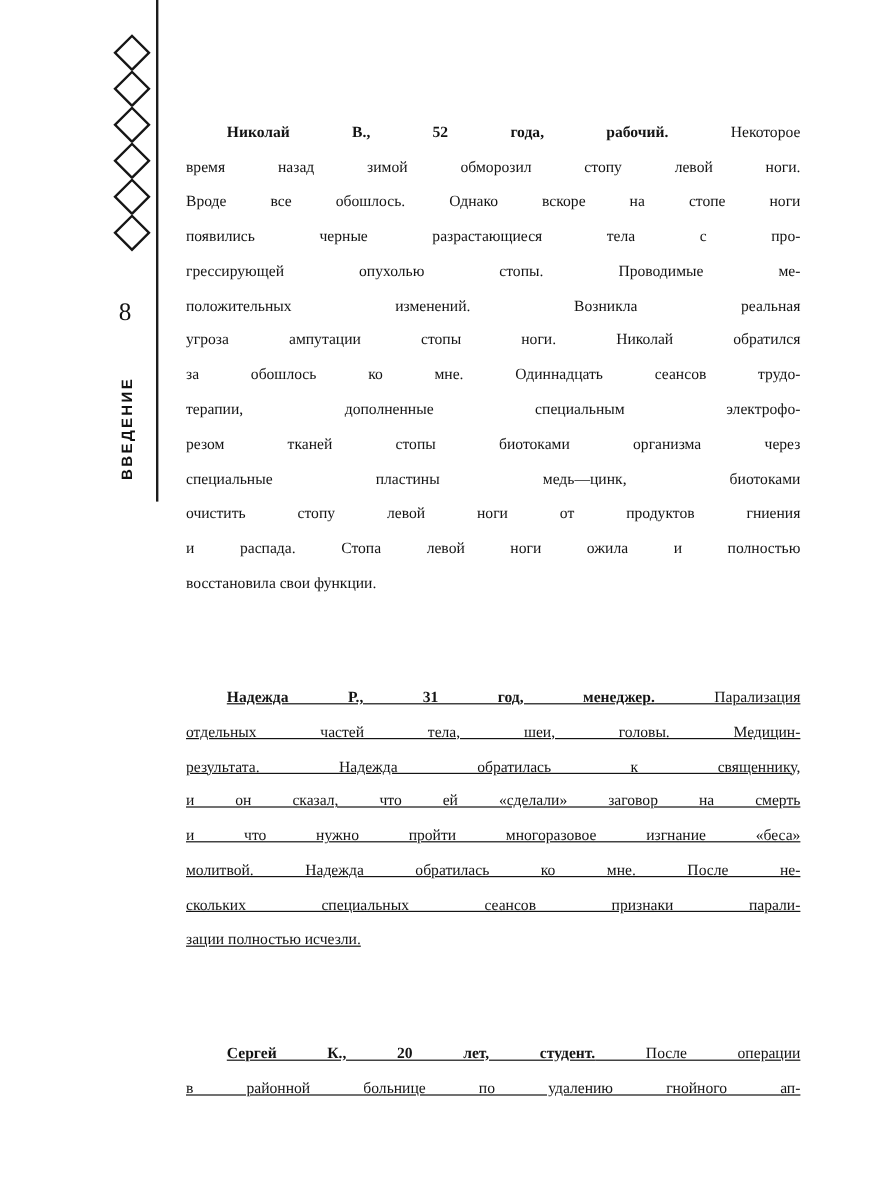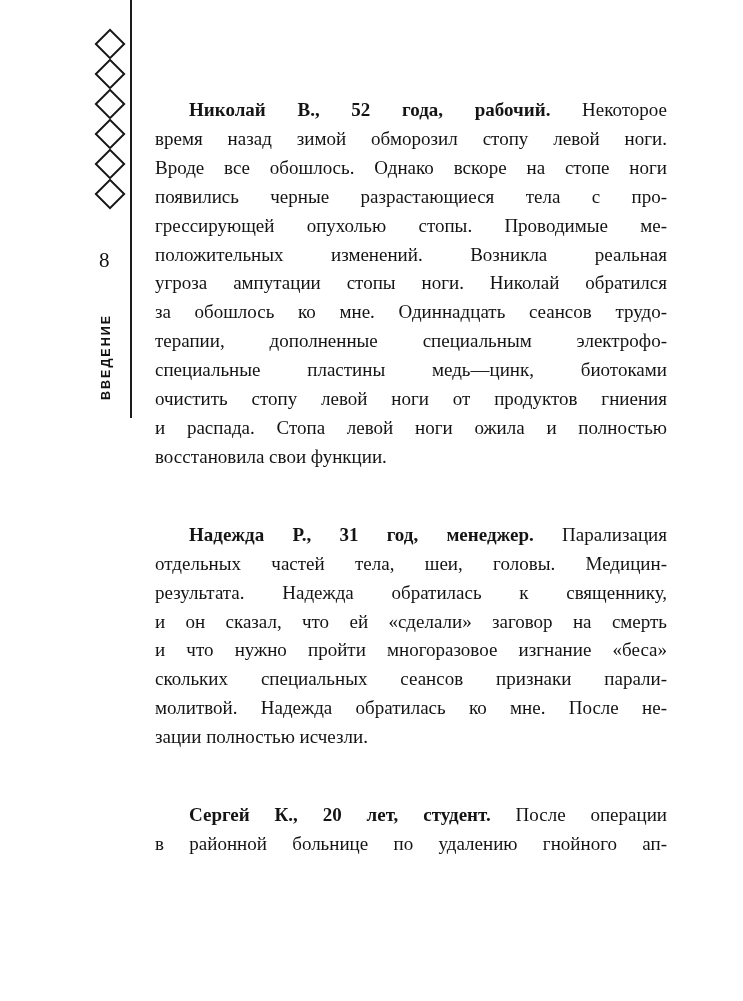--- a/index.html
+++ b/index.html
@@ -69,25 +69,26 @@
     letter-spacing: 2px;
     color: #111111;
   }
 
   
   .text-block {
     position: absolute;
     left: 155px;
     top: 96px;
     width: 512px;
-    font-size: 19px;
+    font-size: 13px;
     line-height: 28.9px;
   }
   .paragraph + .paragraph {
-    margin-top: 49px;
+    margin-top: 66px;
+    text-decoration: underline;
   }
   .line {
     white-space: normal;
   }
   .jline {
     text-align: justify;
     text-align-last: justify;
   }
   .first {
     text-indent: 34px;
@@ -115,33 +116,34 @@
       <div class="paragraph">
         <div class="line jline first"><span class="lead">Николай В., 52 года, рабочий.</span> Некоторое</div>
         <div class="line jline">время назад зимой обморозил стопу левой ноги.</div>
         <div class="line jline">Вроде все обошлось. Однако вскоре на стопе ноги</div>
         <div class="line jline">появились черные разрастающиеся тела с про-</div>
         <div class="line jline">грессирующей опухолью стопы. Проводимые ме-</div>
         <div class="line jline">положительных изменений. Возникла реальная</div>
         <div class="line jline">угроза ампутации стопы ноги. Николай обратился</div>
         <div class="line jline">за обошлось ко мне. Одиннадцать сеансов трудо-</div>
         <div class="line jline">терапии, дополненные специальным электрофо-</div>
+        <div class="line jline">резом тканей стопы биотоками организма через</div>
         <div class="line jline">специальные пластины медь—цинк, биотоками</div>
         <div class="line jline">очистить стопу левой ноги от продуктов гниения</div>
         <div class="line jline">и распада. Стопа левой ноги ожила и полностью</div>
         <div class="line">восстановила свои функции.</div>
       </div>
       <div class="paragraph">
         <div class="line jline first"><span class="lead">Надежда Р., 31 год, менеджер.</span> Парализация</div>
         <div class="line jline">отдельных частей тела, шеи, головы. Медицин-</div>
         <div class="line jline">результата. Надежда обратилась к священнику,</div>
         <div class="line jline">и он сказал, что ей «сделали» заговор на смерть</div>
         <div class="line jline">и что нужно пройти многоразовое изгнание «беса»</div>
+        <div class="line jline">молитвой. Надежда обратилась ко мне. После не-</div>
         <div class="line jline">скольких специальных сеансов признаки парали-</div>
-        <div class="line jline">молитвой. Надежда обратилась ко мне. После не-</div>
         <div class="line">зации полностью исчезли.</div>
       </div>
       <div class="paragraph">
         <div class="line jline first"><span class="lead">Сергей К., 20 лет, студент.</span> После операции</div>
         <div class="line jline">в районной больнице по удалению гнойного ап-</div>
       </div>
     </div>
 </div>
 
 </body></html>

